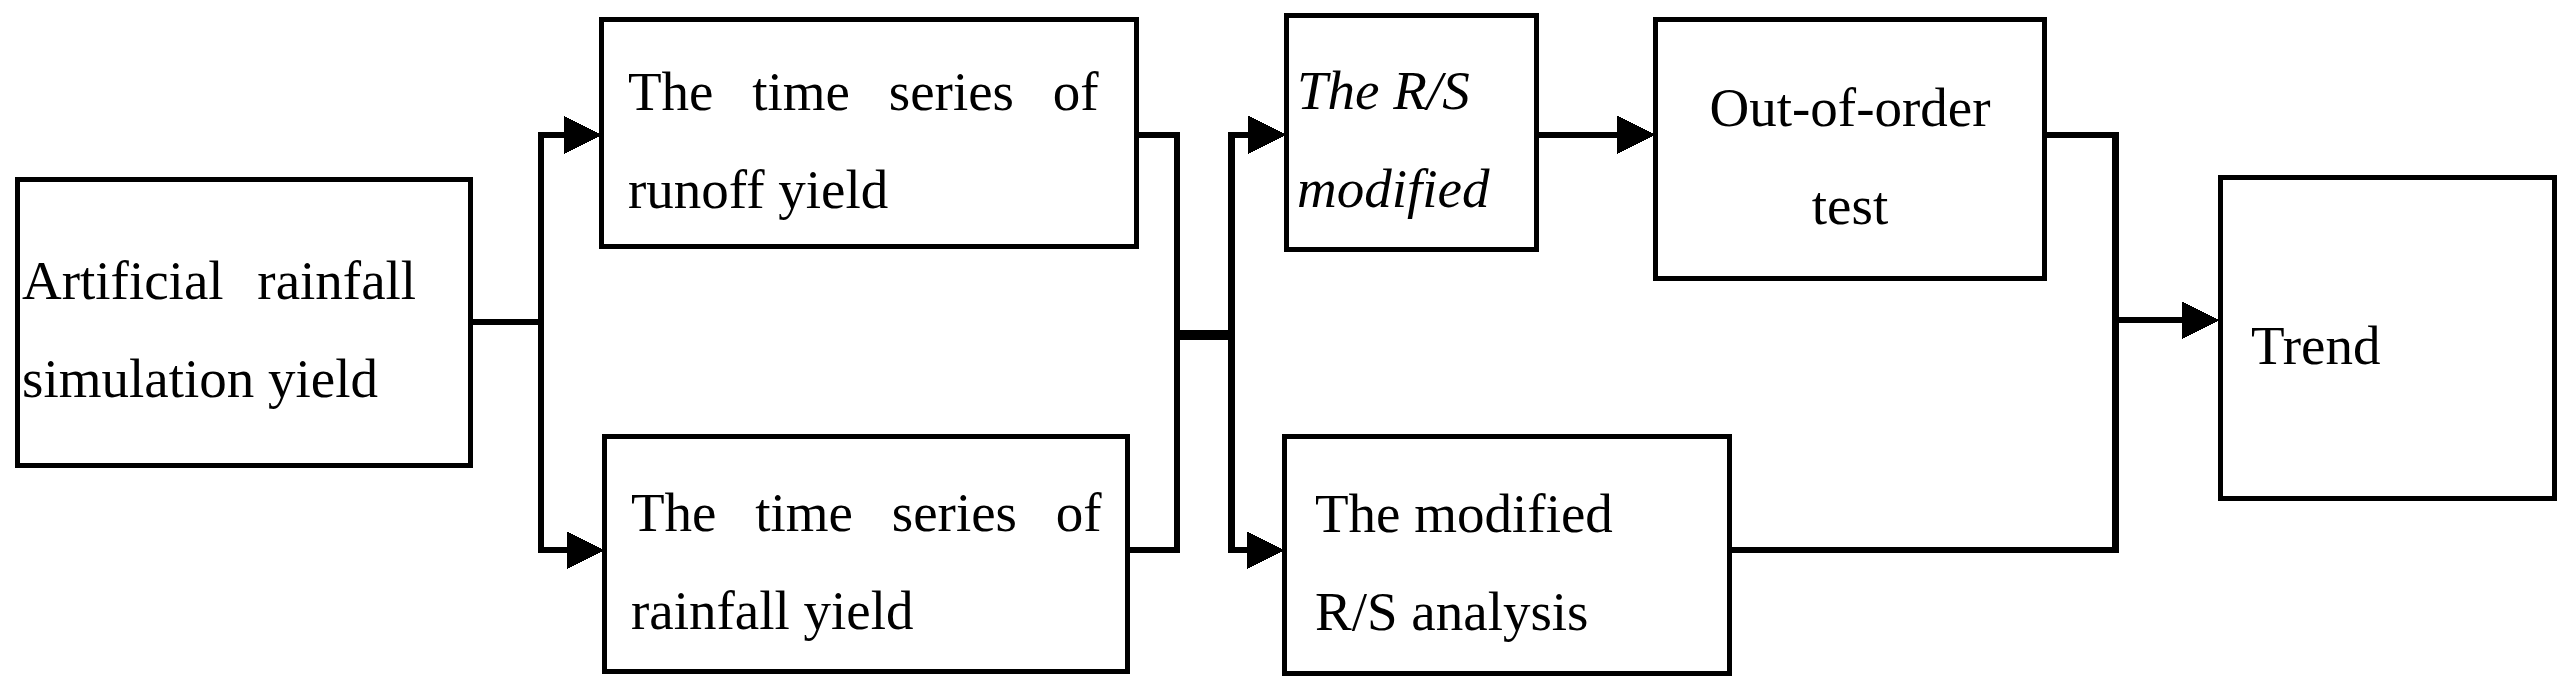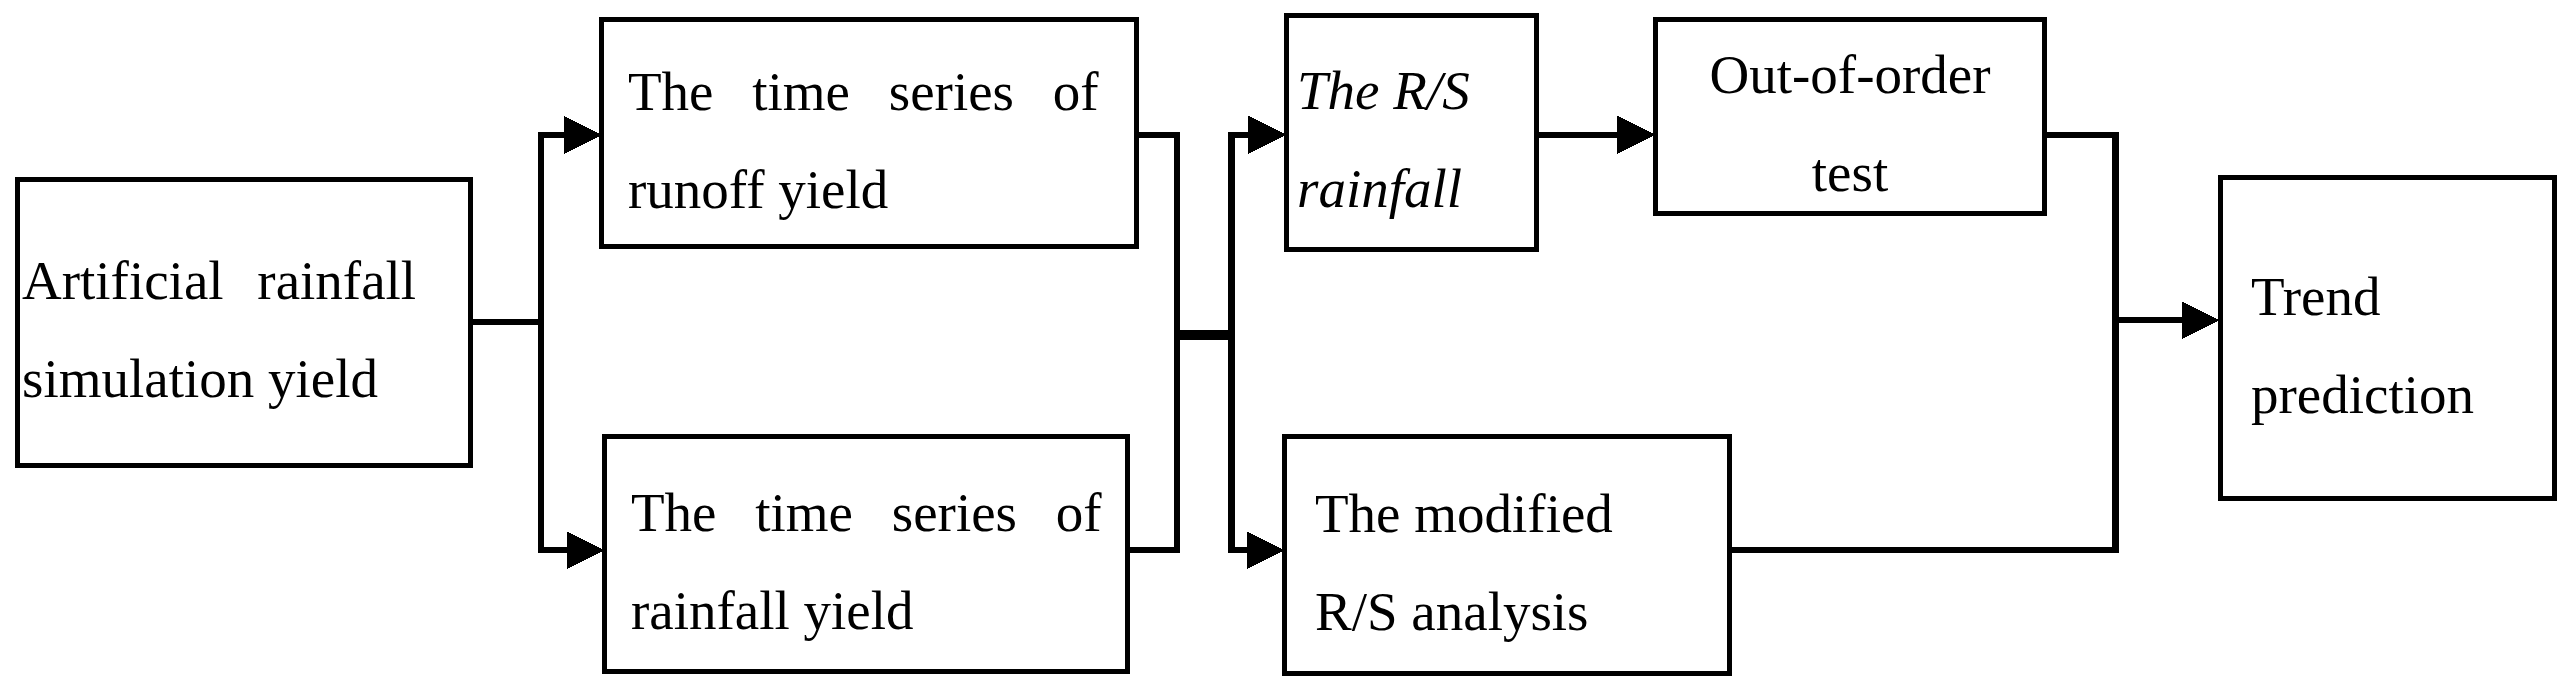--- a/index.html
+++ b/index.html
@@ -36,21 +36,21 @@
     line-height: 98px;
     white-space: nowrap;
   }
   .node span { display: block; }
 
   
   .n-artificial { left: 15px;   top: 177px; width: 458px; height: 291px; padding-left: 2px; }
   .n-runoff     { left: 599px;  top: 17.4px;  width: 540px; height: 232px; padding-left: 24px; }
   .n-sediment   { left: 602px;  top: 434px; width: 528px; height: 240px; padding-left: 24px; }
   .n-rs         { left: 1284px; top: 13px;  width: 255px; height: 239px; padding-left: 8px; font-style: italic; }
-  .n-ooo        { left: 1653px; top: 17.4px;  width: 394px; height: 199px; text-align: center; padding-left: 0; }
+  .n-ooo        { left: 1653px; top: 17.4px;  width: 394px; height: 264px; text-align: center; padding-left: 0; }
   .n-mrs        { left: 1282px; top: 434px; width: 450px; height: 242px; padding-left: 28px; }
   .n-trend      { left: 2218px; top: 175px; width: 339px; height: 326px; padding-left: 28px; }
 
   
   .n-artificial .l1 { word-spacing: 20px; }
   .n-runoff .l1     { word-spacing: 25px; }
   .n-sediment .l1   { word-spacing: 25px; }
 
   .edge { stroke: #000000; stroke-width: 8; }
   .edge-thick { stroke: #000000; stroke-width: 12; }
@@ -107,32 +107,31 @@
     <span class="l2">runoff yield</span>
   </div>
 
   <div class="node n-sediment">
     <span class="l1">The time series of</span>
     <span class="l2">rainfall yield</span>
   </div>
 
   <div class="node n-rs">
     <span class="l1">The R/S</span>
-    <span class="l2">rainfall</span>
+    <span class="l2">modified</span>
   </div>
 
   <div class="node n-ooo">
     <span class="l1">Out-of-order</span>
     <span class="l2">test</span>
   </div>
 
   <div class="node n-mrs">
     <span class="l1">The modified</span>
     <span class="l2">R/S analysis</span>
   </div>
 
   <div class="node n-trend">
     <span class="l1">Trend</span>
-    <span class="l2">prediction</span>
   </div>
 
 </div>
 
 
 </body></html>

